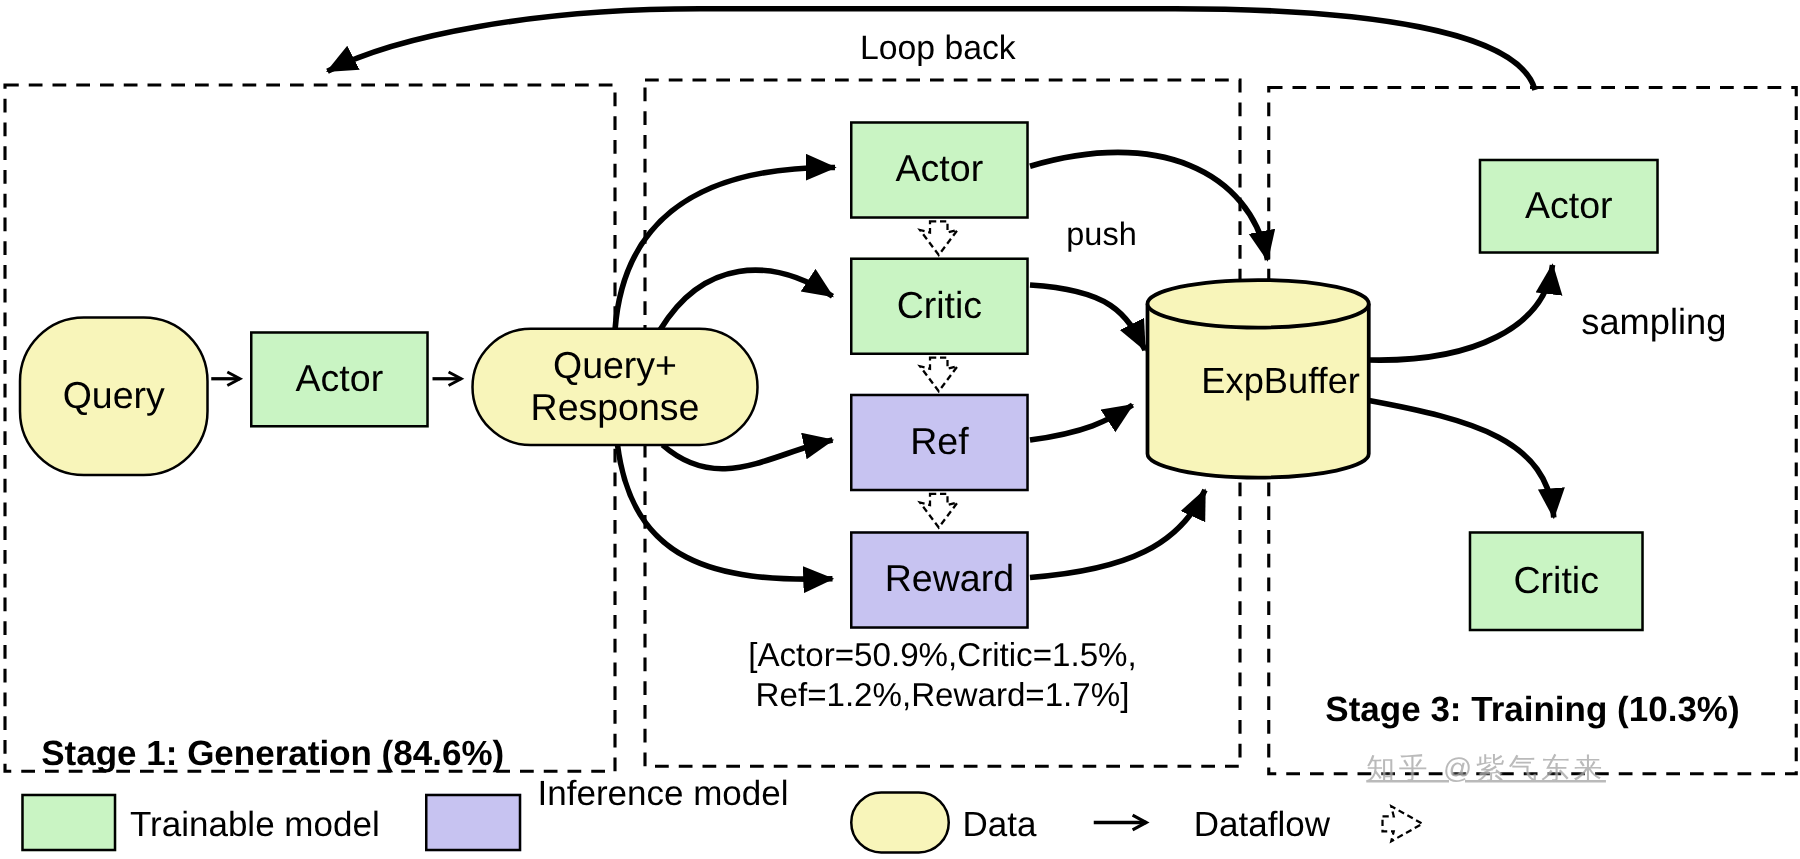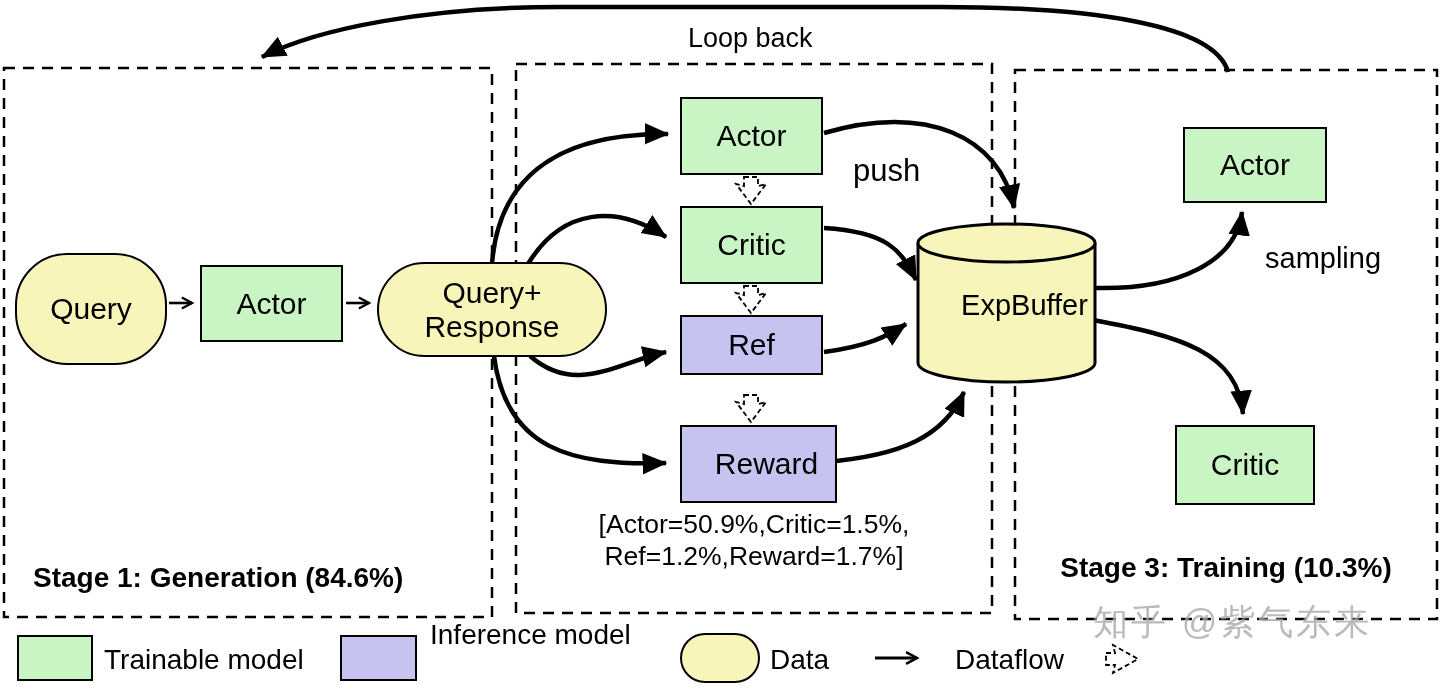--- a/index.html
+++ b/index.html
@@ -29,23 +29,24 @@
   .lbl{position:absolute;z-index:2;font-size:28px;line-height:1.2;}
   .bold{font-weight:bold;}
   .center{text-align:center;}
   .stage2-block{line-height:1.22;}
   .stage2-block .sub{font-size:26.5px;font-weight:normal;}
 
   .legend-swatch{position:absolute;z-index:2;border:2.5px solid #000;box-sizing:border-box;}
   .legend-pill{border-radius:26px;}
 
   .watermark{
-    position:absolute;z-index:3;font-size:35px;letter-spacing:3px;
+    position:absolute;z-index:3;font-size:23px;letter-spacing:3px;
     color:var(--watermark,#b0b0b0);opacity:.8;z-index:3;
     text-shadow:0 0 2px #ffffff;
+    text-decoration:underline;
   }
 </style>
 </head>
 <body>
 
 <div class="canvas">
 
   <svg class="overlay" width="1440" height="687" viewBox="0 0 1440 687">
     <defs>
       <marker id="mfill" markerUnits="strokeWidth" markerWidth="6" markerHeight="5" refX="5.2" refY="2.4" orient="auto">
@@ -86,32 +87,32 @@
     <path class="exec" d="M 744,177 L 758,177 L 758,186 L 766,184 L 751,204 L 736,184 L 744,186 Z"></path>
     <path class="exec" d="M 744,286 L 758,286 L 758,295 L 766,293 L 751,313 L 736,293 L 744,295 Z"></path>
     <path class="exec" d="M 744,395 L 758,395 L 758,404 L 766,402 L 751,422 L 736,402 L 744,404 Z"></path>
 
     <path d="M 875,658 L 917,658" class="flow" stroke-width="2.8" marker-end="url(#mopen)"></path>
     <path class="exec" d="M 1106,653 L 1115,653 L 1113,645 L 1138,659 L 1113,673 L 1115,665 L 1106,665 Z"></path>
   </svg>
 
   <div class="lbl" style="left:688px;top:22px;font-size:27px;">Loop back</div>
 
-  <div class="node data-fill pill" style="left:15px;top:253px;width:152px;height:112px;">Query</div>
+  <div class="node data-fill pill" style="left:15px;top:253px;width:152px;height:128px;">Query</div>
   <div class="node trainable" style="left:200px;top:265px;width:143px;height:77px;">Actor</div>
   <div class="node data-fill pill" style="left:377px;top:262px;width:230px;height:95px;">Query+
 Response</div>
-  <div class="lbl bold" style="left:33px;top:561px;">Stage 1: Generation (84.6%)</div>
+  <div class="lbl bold" style="left:33px;top:586px;">Stage 1: Generation (84.6%)</div>
 
   <div class="node trainable" style="left:680px;top:97px;width:143px;height:78px;">Actor</div>
   <div class="node trainable" style="left:680px;top:206px;width:143px;height:78px;">Critic</div>
-  <div class="node inference" style="left:680px;top:315px;width:143px;height:60px;">Ref</div>
-  <div class="node inference" style="left:680px;top:425px;width:157px;height:78px;padding-left:16px;">Reward</div>
+  <div class="node inference" style="left:680px;top:315px;width:143px;height:78px;">Ref</div>
+  <div class="node inference" style="left:680px;top:425px;width:143px;height:78px;padding-left:16px;">Reward</div>
   <div class="node plain" style="left:918px;top:235px;width:213px;height:140px;font-size:29px;">ExpBuffer</div>
-  <div class="lbl" style="left:853px;top:152px;font-size:31px;">push</div>
+  <div class="lbl" style="left:853px;top:172px;font-size:26px;">push</div>
   <div class="lbl center stage2-block" style="left:516px;top:508px;width:476px;">
     <div class="sub">[Actor=50.9%,Critic=1.5%,</div>
     <div class="sub">Ref=1.2%,Reward=1.7%]</div>
   </div>
 
   <div class="node trainable" style="left:1183px;top:127px;width:144px;height:76px;">Actor</div>
   <div class="node trainable" style="left:1175px;top:425px;width:140px;height:80px;">Critic</div>
   <div class="lbl" style="left:1265px;top:241px;font-size:29px;">sampling</div>
   <div class="lbl bold center" style="left:1015px;top:551px;width:422px;">Stage 3: Training (10.3%)</div>
 

